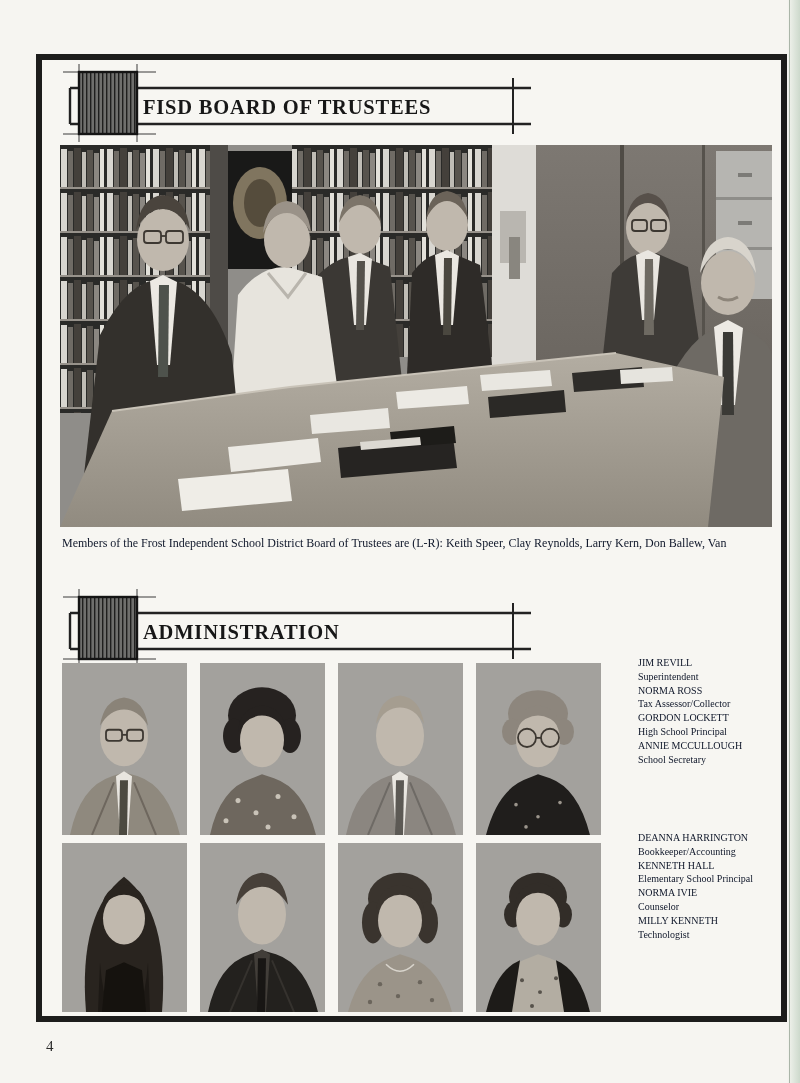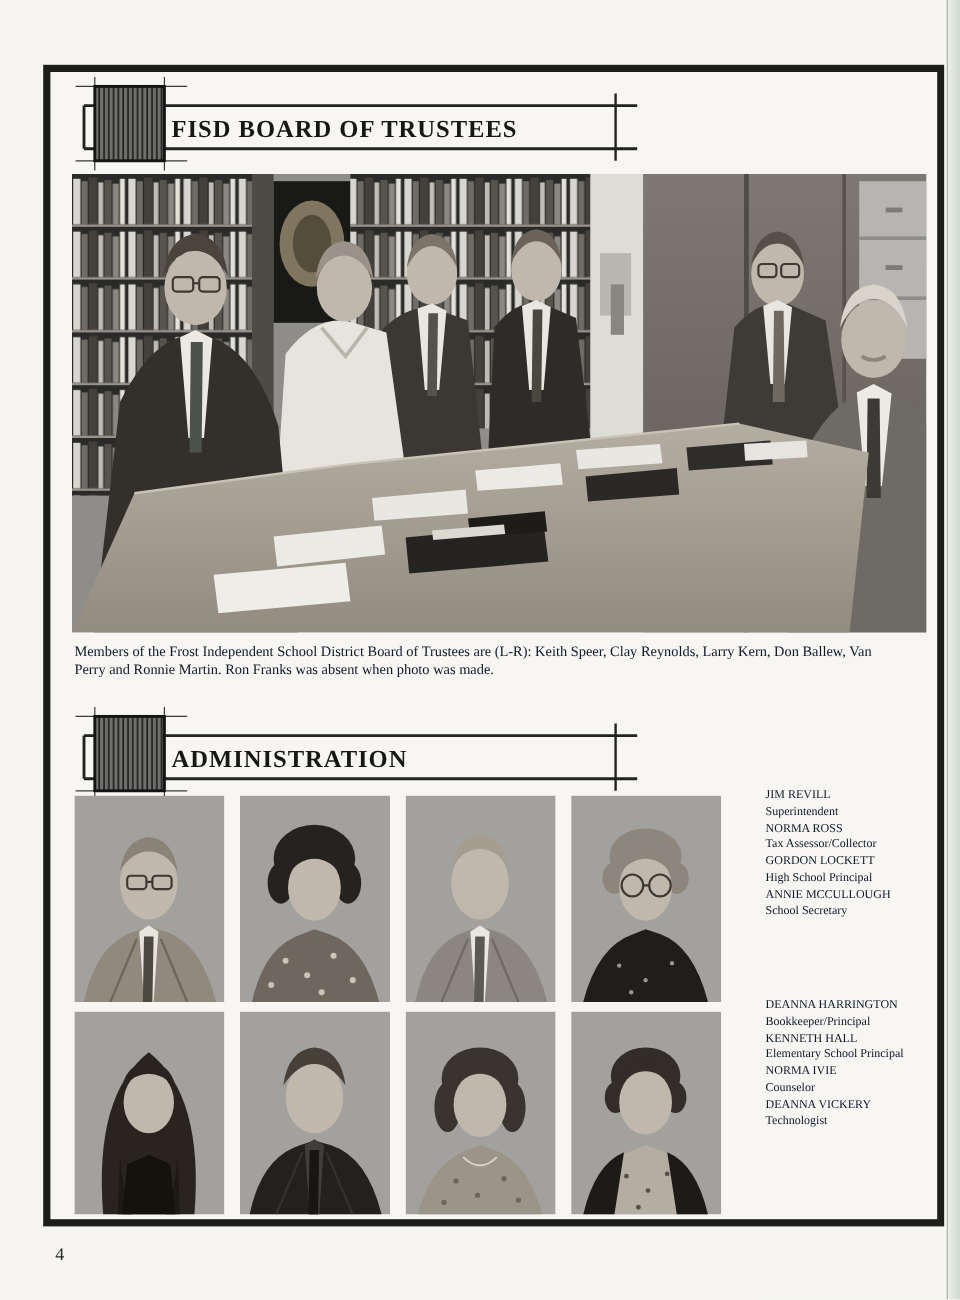--- a/index.html
+++ b/index.html
@@ -161,21 +161,20 @@
       <polygon points="336,247 407,241 409,259 338,264" fill="#eceae4"></polygon>
       <polygon points="420,230 490,225 492,241 422,246" fill="#e9e7e1"></polygon>
       <polygon points="118,334 228,324 232,356 122,366" fill="#efede7"></polygon>
       <polygon points="560,225 612,222 613,236 561,239" fill="#e6e4de"></polygon>
       <polygon points="300,297 360,292 361,300 301,305" fill="#dcd9d2"></polygon>
     </g>
   </svg>
 
   <div class="caption">
     <div>Members of the Frost Independent School District Board of Trustees are (L-R): Keith Speer, Clay Reynolds, Larry Kern, Don Ballew, Van</div>
-    <div>Perry and Ronnie Martin. Ron Franks was absent when photo was made.</div>
   </div>
 
   <div class="portrait" style="left:62px;top:663px;height:172px;">
     <svg viewBox="0 0 125 170" preserveAspectRatio="none">
       <rect class="pbg" width="125" height="170"></rect>
       <path d="M8,170 Q18,122 50,112 L62,108 L76,112 Q106,122 118,170 Z" fill="#8f897e"></path>
       <polygon points="54,112 62,107 70,112 66,170 58,170" fill="#e8e5df"></polygon>
       <polygon points="58,116 66,116 65,170 57,170" fill="#4c4a40"></polygon>
       <path d="M30,170 L52,118 M94,170 L72,118" stroke="#6e675e" stroke-width="2"></path>
       <ellipse class="skin" cx="62" cy="72" rx="24" ry="30"></ellipse>
@@ -297,24 +296,24 @@
     <div>Superintendent</div>
     <div>NORMA ROSS</div>
     <div>Tax Assessor/Collector</div>
     <div>GORDON LOCKETT</div>
     <div>High School Principal</div>
     <div>ANNIE MCCULLOUGH</div>
     <div>School Secretary</div>
   </div>
   <div class="admin-list" style="left:638px;top:831px;">
     <div>DEANNA HARRINGTON</div>
-    <div>Bookkeeper/Principal</div>
+    <div>Bookkeeper/Accounting</div>
     <div>KENNETH HALL</div>
     <div>Elementary School Principal</div>
     <div>NORMA IVIE</div>
     <div>Counselor</div>
-    <div>DEANNA VICKERY</div>
+    <div>MILLY KENNETH</div>
     <div>Technologist</div>
   </div>
 
   <div class="page-number">4</div>
   <div class="scan-edge-right"></div>
 </div>
 
 </body></html>

